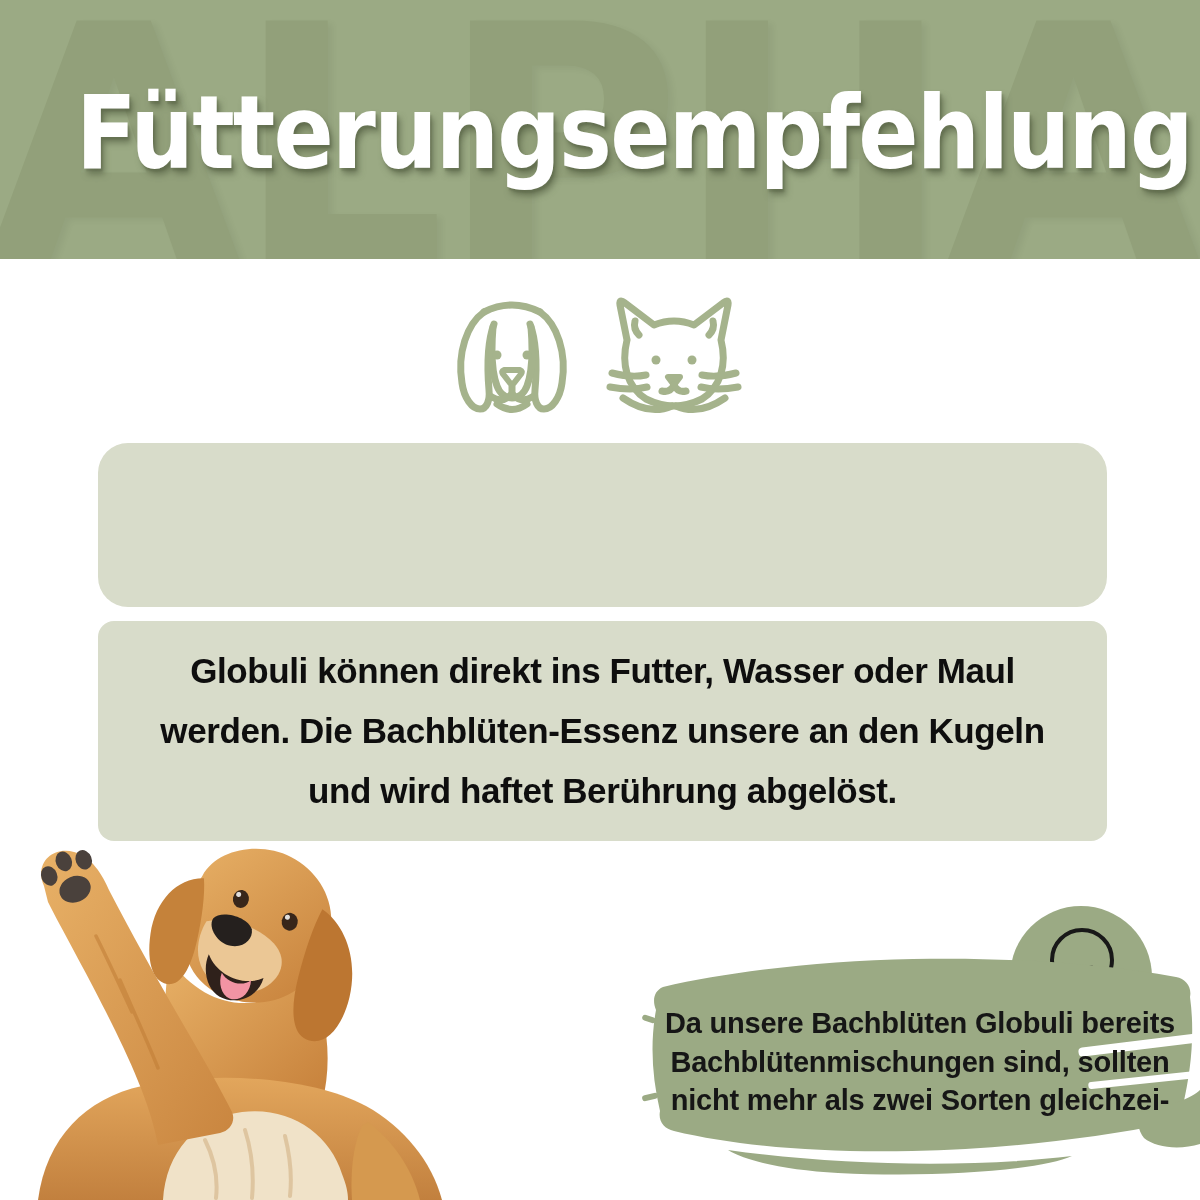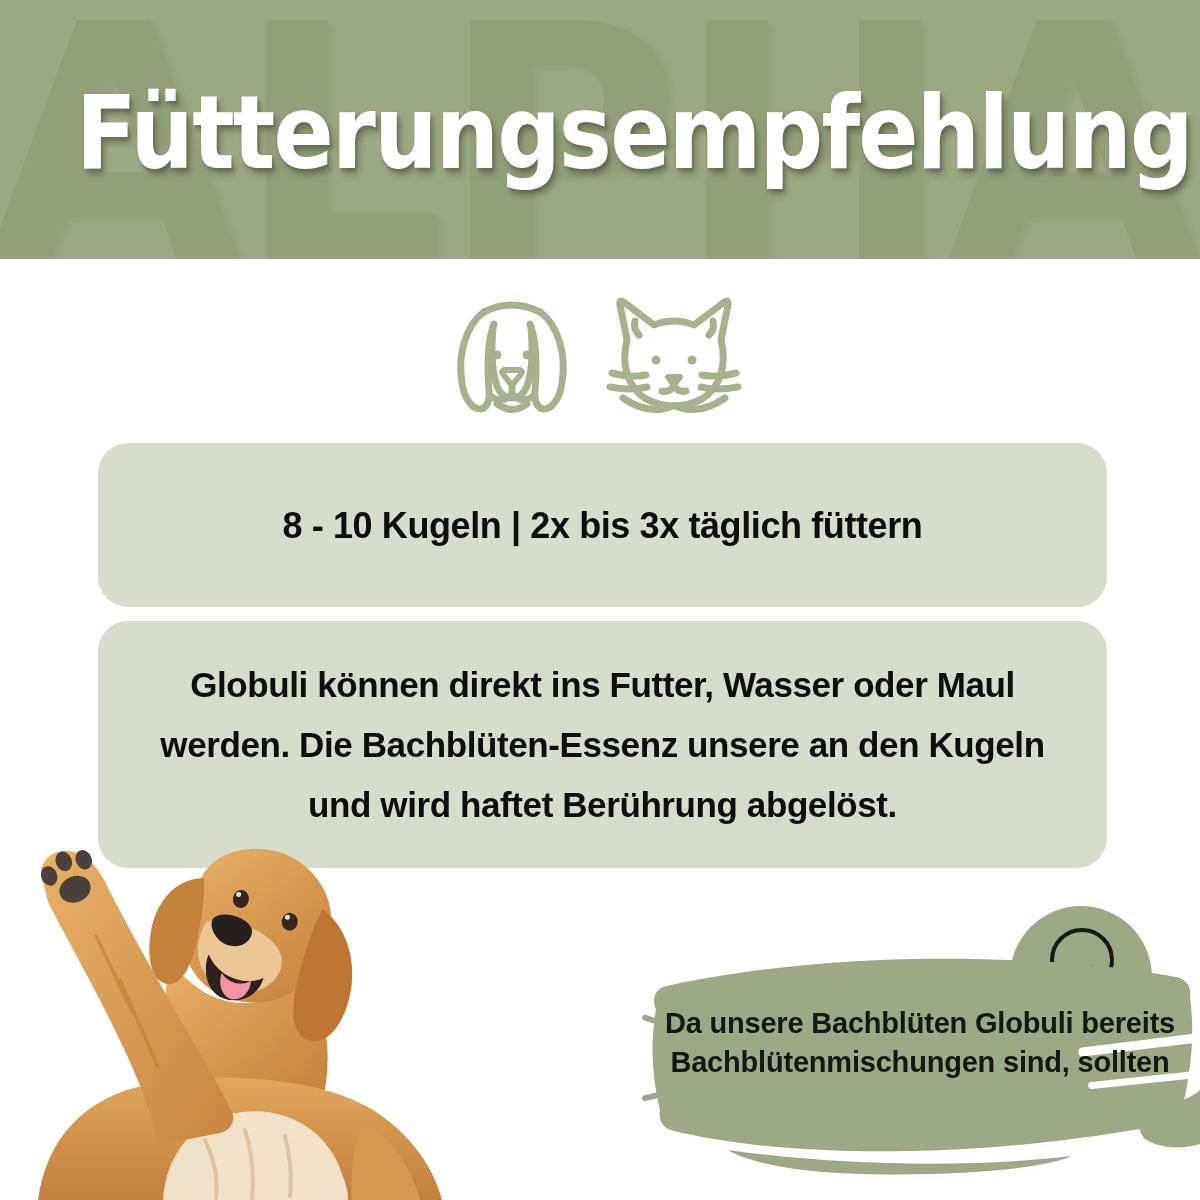--- a/index.html
+++ b/index.html
@@ -28,21 +28,21 @@
   
   .pet-icons{position:absolute;left:0;top:0;}
   .pet-icons svg{position:absolute;overflow:visible;}
   
   .soft-box{
     position:absolute;left:98px;width:1009px;background:#D8DCCA;border-radius:30px;
     display:flex;flex-direction:column;justify-content:center;text-align:center;
     color:#0E0E0E;font-weight:700;letter-spacing:-0.4px;
   }
   .box-dosage{top:443px;height:164px;font-size:36px;line-height:57px;}
-  .box-info{top:621px;height:247px;font-size:35px;line-height:60px;}
+  .box-info{top:621px;height:220px;font-size:35px;line-height:60px;border-radius:16px;}
   
   .tip-art{position:absolute;left:640px;top:898px;width:560px;height:292px;}
   .tip-text{
     position:absolute;left:650px;top:1004px;width:540px;text-align:center;
     font-size:29px;line-height:38.5px;font-weight:700;color:#161616;letter-spacing:-0.2px;
   }
   
   .dog-photo{position:absolute;left:0;top:840px;width:470px;height:360px;}
 </style>
 </head>
@@ -83,21 +83,20 @@
       <path d="M 8,79 Q 27,84 42,81"></path>
       <path d="M 6,93 Q 27,97 43,93"></path>
       <path d="M 132,79 Q 113,84 98,81"></path>
       <path d="M 134,93 Q 113,97 97,93"></path>
       <path d="M 19,104 Q 45,122 68,112"></path>
       <path d="M 121,104 Q 95,122 72,112"></path>
     </svg>
   </div>
 
   <div class="soft-box box-dosage">
-    <div>8 - 10 Kugeln | 2x bis 3x täglich füttern</div>
   </div>
 
   <div class="soft-box box-info">
     <div>Globuli können direkt ins Futter, Wasser oder Maul</div>
     <div>werden. Die Bachblüten-Essenz unsere an den Kugeln</div>
     <div>und wird haftet Berührung abgelöst.</div>
   </div>
 
   <svg class="tip-art" viewBox="0 0 560 292">
 
@@ -121,20 +120,21 @@
       <rect x="438" y="142" width="132" height="9" rx="4" fill="#ffffff" transform="rotate(-7 504 146)"></rect>
       <rect x="448" y="178" width="122" height="7" rx="3" fill="#ffffff" transform="rotate(-6 509 181)"></rect>
       <rect x="2" y="118" width="14" height="6" rx="3" fill="#9BAA84" transform="rotate(18 9 121)"></rect>
       <rect x="2" y="196" width="16" height="6" rx="3" fill="#9BAA84" transform="rotate(-14 10 199)"></rect>
     </g>
   </svg>
 
   <div class="tip-text">
     <div>Da unsere Bachblüten Globuli bereits</div>
     <div>Bachblütenmischungen sind, sollten</div>
+    <div>nicht mehr als zwei Sorten gleichzei-</div>
   </div>
 
   <svg class="dog-photo" viewBox="0 0 470 360">
     <defs>
       <linearGradient id="gFur" x1="0" y1="0" x2="1" y2="1">
         <stop offset="0" stop-color="#E7B066"></stop>
           <stop offset="1" stop-color="#C6803A"></stop>
       </linearGradient>
       <linearGradient id="gBody" x1="0" y1="0" x2="0" y2="1">
         <stop offset="0" stop-color="#E2A65C"></stop>

